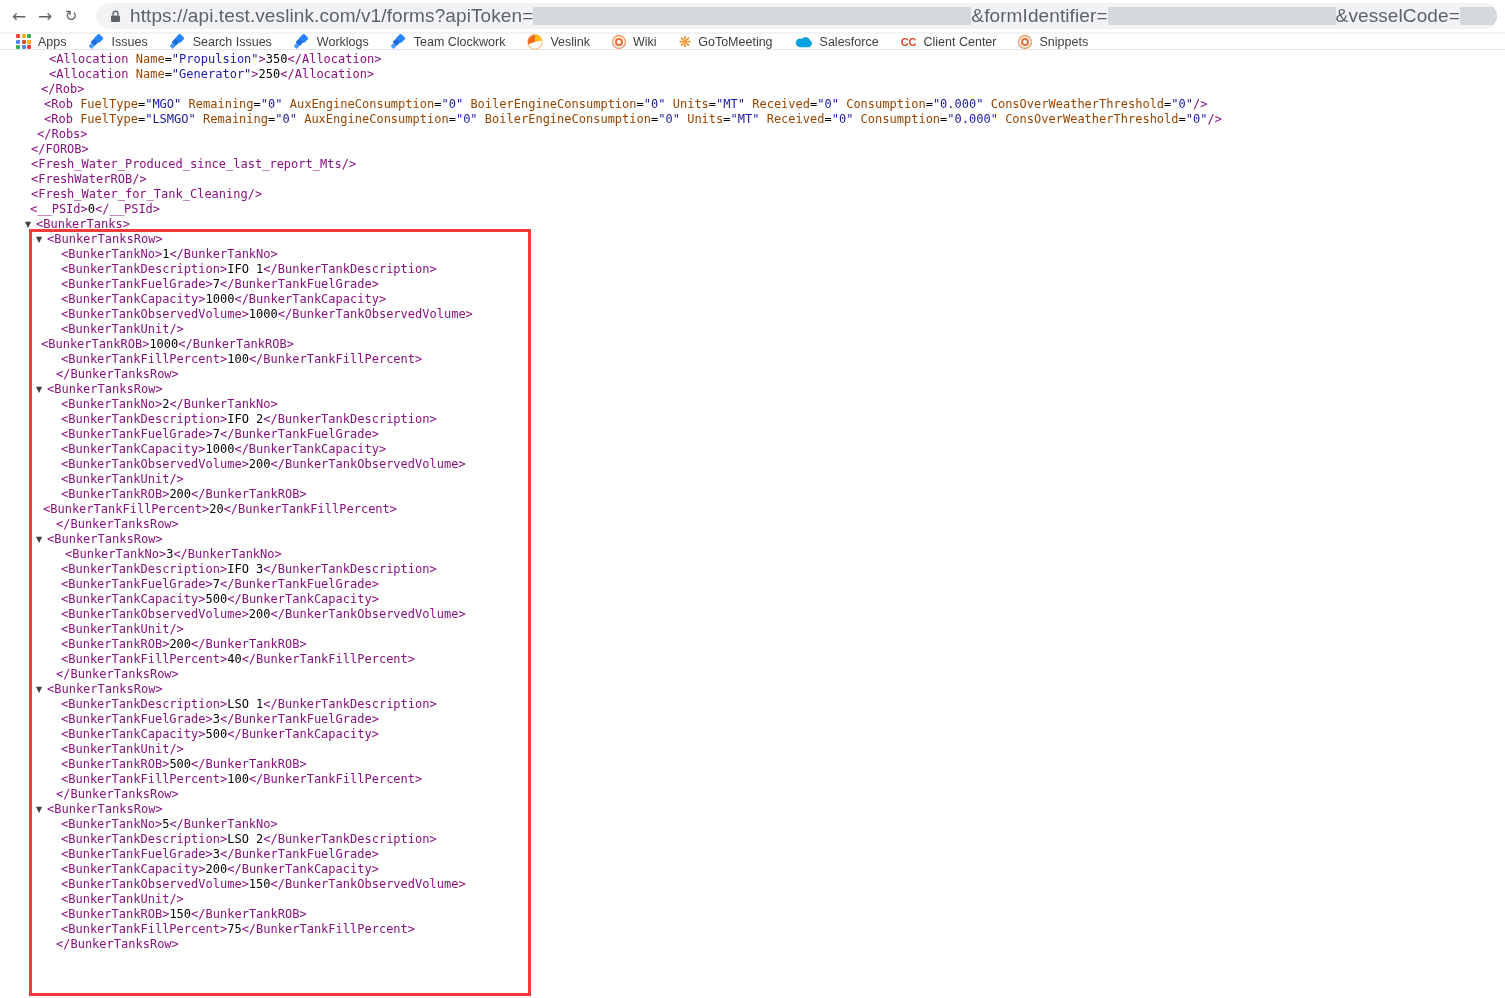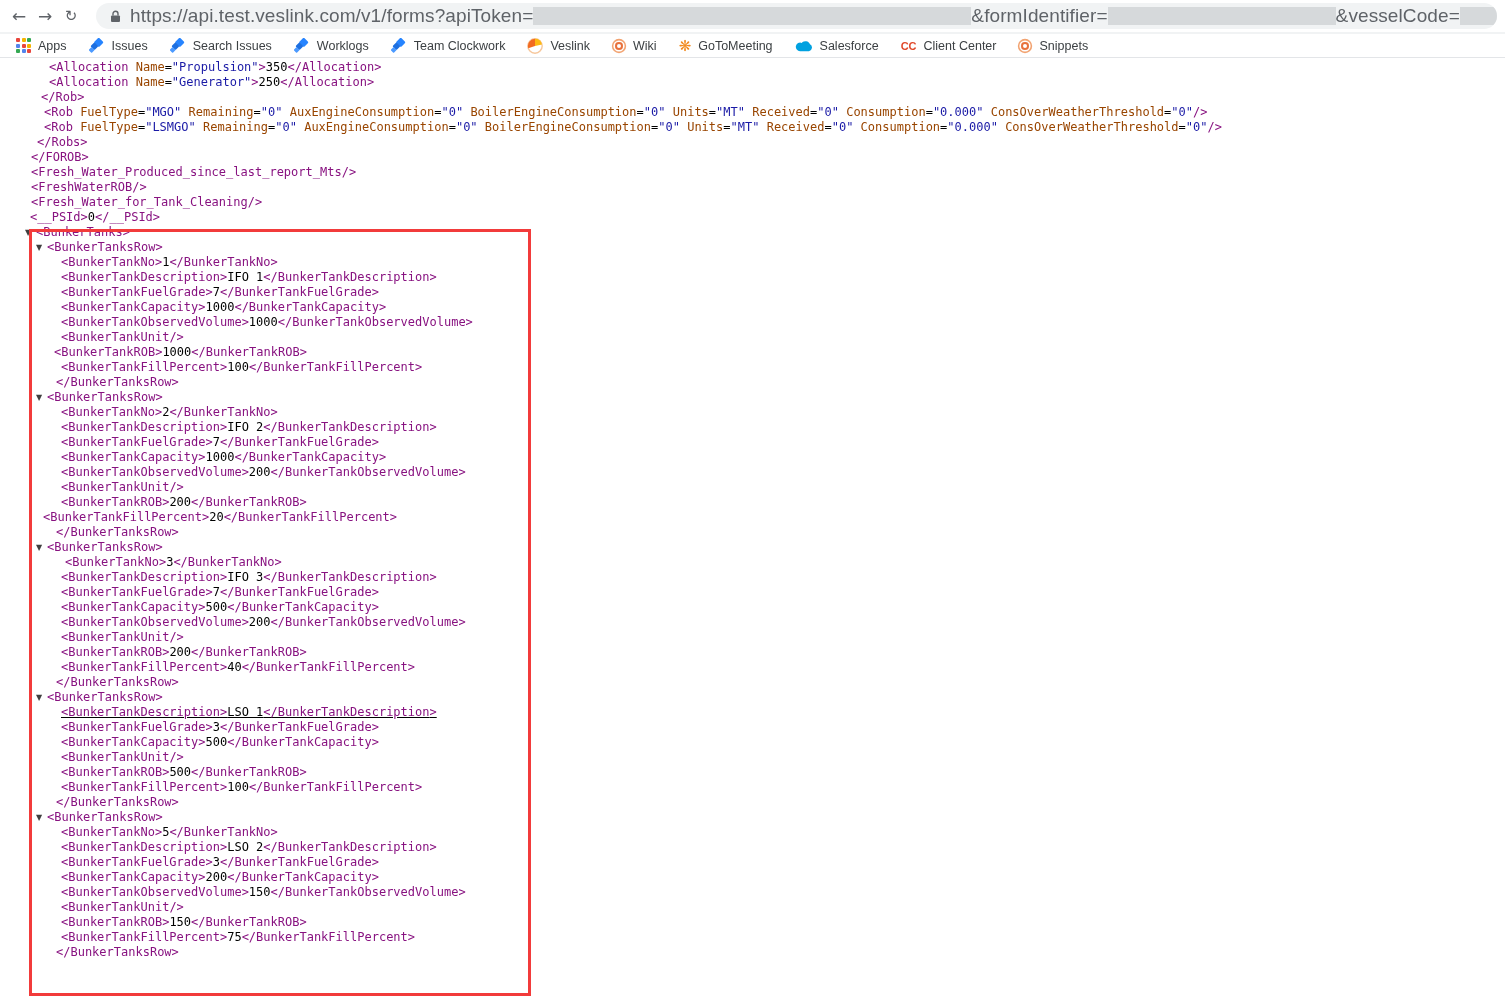--- a/index.html
+++ b/index.html
@@ -21,21 +21,21 @@
   .navbtn.reload { font-size:15px; }
   .omnibox {
     flex:1; height:26px; margin-left:12px; background:#f1f3f4; border-radius:13px;
     display:flex; align-items:center; padding:0 14px; overflow:hidden; white-space:nowrap;
   }
   .omnibox .lock { flex:0 0 auto; margin-right:9px; display:flex; }
   .urlseg { font-size:19px; color:#5f6368; letter-spacing:0.1px; }
   .redacted { height:18px; background:#d6d9db; flex:0 0 auto; }
   
   .bookmarks {
-    height:24px; background:#fff; display:flex; align-items:center;
+    height:16px; background:#fff; display:flex; align-items:center;
     padding-left:10px; border-bottom:1px solid #e3e5e8;
   }
   .bm {
     display:flex; align-items:center; gap:7px; padding:3px 6px; border-radius:4px;
     cursor:pointer; flex:0 0 auto; margin-right:10px;
   }
   .bm-label { font-size:12.5px; color:#3c4043; }
   .appsgrid { display:inline-grid; grid-template-columns:repeat(3,4px); grid-auto-rows:4px; gap:1.5px; }
   .appsgrid i { display:block; border-radius:1px; }
   .ring {
@@ -182,21 +182,21 @@
     <div class="xline" style="padding-left: 31px;"><span class="tg">&lt;Fresh_Water_for_Tank_Cleaning</span><span class="tg">/&gt;</span></div>
     <div class="xline" style="padding-left: 30px;"><span class="tg">&lt;__PSId</span><span class="tg">&gt;</span>0<span class="tg">&lt;/__PSId</span><span class="tg">&gt;</span></div>
     <div class="xline" style="padding-left: 36px;"><span class="arw">▼</span><span class="tg">&lt;BunkerTanks</span><span class="tg">&gt;</span></div>
     <div class="xline" style="padding-left: 47px;"><span class="arw">▼</span><span class="tg">&lt;BunkerTanksRow</span><span class="tg">&gt;</span></div>
     <div class="xline" style="padding-left: 61px;"><span class="tg">&lt;BunkerTankNo</span><span class="tg">&gt;</span>1<span class="tg">&lt;/BunkerTankNo</span><span class="tg">&gt;</span></div>
     <div class="xline" style="padding-left: 61px;"><span class="tg">&lt;BunkerTankDescription</span><span class="tg">&gt;</span>IFO 1<span class="tg">&lt;/BunkerTankDescription</span><span class="tg">&gt;</span></div>
     <div class="xline" style="padding-left: 61px;"><span class="tg">&lt;BunkerTankFuelGrade</span><span class="tg">&gt;</span>7<span class="tg">&lt;/BunkerTankFuelGrade</span><span class="tg">&gt;</span></div>
     <div class="xline" style="padding-left: 61px;"><span class="tg">&lt;BunkerTankCapacity</span><span class="tg">&gt;</span>1000<span class="tg">&lt;/BunkerTankCapacity</span><span class="tg">&gt;</span></div>
     <div class="xline" style="padding-left: 61px;"><span class="tg">&lt;BunkerTankObservedVolume</span><span class="tg">&gt;</span>1000<span class="tg">&lt;/BunkerTankObservedVolume</span><span class="tg">&gt;</span></div>
     <div class="xline" style="padding-left: 61px;"><span class="tg">&lt;BunkerTankUnit</span><span class="tg">/&gt;</span></div>
-    <div class="xline" style="padding-left: 54px;"><span class="tg">&lt;BunkerTankROB</span><span class="tg">&gt;</span>1000<span class="tg">&lt;/BunkerTankROB</span><span class="tg">&gt;</span></div>
+    <div class="xline" style="padding-left: 41px;"><span class="tg">&lt;BunkerTankROB</span><span class="tg">&gt;</span>1000<span class="tg">&lt;/BunkerTankROB</span><span class="tg">&gt;</span></div>
     <div class="xline" style="padding-left: 61px;"><span class="tg">&lt;BunkerTankFillPercent</span><span class="tg">&gt;</span>100<span class="tg">&lt;/BunkerTankFillPercent</span><span class="tg">&gt;</span></div>
     <div class="xline" style="padding-left: 56px;"><span class="tg">&lt;/BunkerTanksRow</span><span class="tg">&gt;</span></div>
     <div class="xline" style="padding-left: 47px;"><span class="arw">▼</span><span class="tg">&lt;BunkerTanksRow</span><span class="tg">&gt;</span></div>
     <div class="xline" style="padding-left: 61px;"><span class="tg">&lt;BunkerTankNo</span><span class="tg">&gt;</span>2<span class="tg">&lt;/BunkerTankNo</span><span class="tg">&gt;</span></div>
     <div class="xline" style="padding-left: 61px;"><span class="tg">&lt;BunkerTankDescription</span><span class="tg">&gt;</span>IFO 2<span class="tg">&lt;/BunkerTankDescription</span><span class="tg">&gt;</span></div>
     <div class="xline" style="padding-left: 61px;"><span class="tg">&lt;BunkerTankFuelGrade</span><span class="tg">&gt;</span>7<span class="tg">&lt;/BunkerTankFuelGrade</span><span class="tg">&gt;</span></div>
     <div class="xline" style="padding-left: 61px;"><span class="tg">&lt;BunkerTankCapacity</span><span class="tg">&gt;</span>1000<span class="tg">&lt;/BunkerTankCapacity</span><span class="tg">&gt;</span></div>
     <div class="xline" style="padding-left: 61px;"><span class="tg">&lt;BunkerTankObservedVolume</span><span class="tg">&gt;</span>200<span class="tg">&lt;/BunkerTankObservedVolume</span><span class="tg">&gt;</span></div>
     <div class="xline" style="padding-left: 61px;"><span class="tg">&lt;BunkerTankUnit</span><span class="tg">/&gt;</span></div>
     <div class="xline" style="padding-left: 61px;"><span class="tg">&lt;BunkerTankROB</span><span class="tg">&gt;</span>200<span class="tg">&lt;/BunkerTankROB</span><span class="tg">&gt;</span></div>
@@ -206,21 +206,21 @@
     <div class="xline" style="padding-left: 65px;"><span class="tg">&lt;BunkerTankNo</span><span class="tg">&gt;</span>3<span class="tg">&lt;/BunkerTankNo</span><span class="tg">&gt;</span></div>
     <div class="xline" style="padding-left: 61px;"><span class="tg">&lt;BunkerTankDescription</span><span class="tg">&gt;</span>IFO 3<span class="tg">&lt;/BunkerTankDescription</span><span class="tg">&gt;</span></div>
     <div class="xline" style="padding-left: 61px;"><span class="tg">&lt;BunkerTankFuelGrade</span><span class="tg">&gt;</span>7<span class="tg">&lt;/BunkerTankFuelGrade</span><span class="tg">&gt;</span></div>
     <div class="xline" style="padding-left: 61px;"><span class="tg">&lt;BunkerTankCapacity</span><span class="tg">&gt;</span>500<span class="tg">&lt;/BunkerTankCapacity</span><span class="tg">&gt;</span></div>
     <div class="xline" style="padding-left: 61px;"><span class="tg">&lt;BunkerTankObservedVolume</span><span class="tg">&gt;</span>200<span class="tg">&lt;/BunkerTankObservedVolume</span><span class="tg">&gt;</span></div>
     <div class="xline" style="padding-left: 61px;"><span class="tg">&lt;BunkerTankUnit</span><span class="tg">/&gt;</span></div>
     <div class="xline" style="padding-left: 61px;"><span class="tg">&lt;BunkerTankROB</span><span class="tg">&gt;</span>200<span class="tg">&lt;/BunkerTankROB</span><span class="tg">&gt;</span></div>
     <div class="xline" style="padding-left: 61px;"><span class="tg">&lt;BunkerTankFillPercent</span><span class="tg">&gt;</span>40<span class="tg">&lt;/BunkerTankFillPercent</span><span class="tg">&gt;</span></div>
     <div class="xline" style="padding-left: 56px;"><span class="tg">&lt;/BunkerTanksRow</span><span class="tg">&gt;</span></div>
     <div class="xline" style="padding-left: 47px;"><span class="arw">▼</span><span class="tg">&lt;BunkerTanksRow</span><span class="tg">&gt;</span></div>
-    <div class="xline" style="padding-left: 61px; text-decoration: underline;"><span class="tg">&lt;BunkerTankDescription</span><span class="tg">&gt;</span>LSO 1<span class="tg">&lt;/BunkerTankDescription</span><span class="tg">&gt;</span></div>
+    <div class="xline" style="padding-left: 61px;"><span class="tg">&lt;BunkerTankDescription</span><span class="tg">&gt;</span>LSO 1<span class="tg">&lt;/BunkerTankDescription</span><span class="tg">&gt;</span></div>
     <div class="xline" style="padding-left: 61px;"><span class="tg">&lt;BunkerTankFuelGrade</span><span class="tg">&gt;</span>3<span class="tg">&lt;/BunkerTankFuelGrade</span><span class="tg">&gt;</span></div>
     <div class="xline" style="padding-left: 61px;"><span class="tg">&lt;BunkerTankCapacity</span><span class="tg">&gt;</span>500<span class="tg">&lt;/BunkerTankCapacity</span><span class="tg">&gt;</span></div>
     <div class="xline" style="padding-left: 61px;"><span class="tg">&lt;BunkerTankUnit</span><span class="tg">/&gt;</span></div>
     <div class="xline" style="padding-left: 61px;"><span class="tg">&lt;BunkerTankROB</span><span class="tg">&gt;</span>500<span class="tg">&lt;/BunkerTankROB</span><span class="tg">&gt;</span></div>
     <div class="xline" style="padding-left: 61px;"><span class="tg">&lt;BunkerTankFillPercent</span><span class="tg">&gt;</span>100<span class="tg">&lt;/BunkerTankFillPercent</span><span class="tg">&gt;</span></div>
     <div class="xline" style="padding-left: 56px;"><span class="tg">&lt;/BunkerTanksRow</span><span class="tg">&gt;</span></div>
     <div class="xline" style="padding-left: 47px;"><span class="arw">▼</span><span class="tg">&lt;BunkerTanksRow</span><span class="tg">&gt;</span></div>
     <div class="xline" style="padding-left: 61px;"><span class="tg">&lt;BunkerTankNo</span><span class="tg">&gt;</span>5<span class="tg">&lt;/BunkerTankNo</span><span class="tg">&gt;</span></div>
     <div class="xline" style="padding-left: 61px;"><span class="tg">&lt;BunkerTankDescription</span><span class="tg">&gt;</span>LSO 2<span class="tg">&lt;/BunkerTankDescription</span><span class="tg">&gt;</span></div>
     <div class="xline" style="padding-left: 61px;"><span class="tg">&lt;BunkerTankFuelGrade</span><span class="tg">&gt;</span>3<span class="tg">&lt;/BunkerTankFuelGrade</span><span class="tg">&gt;</span></div>

